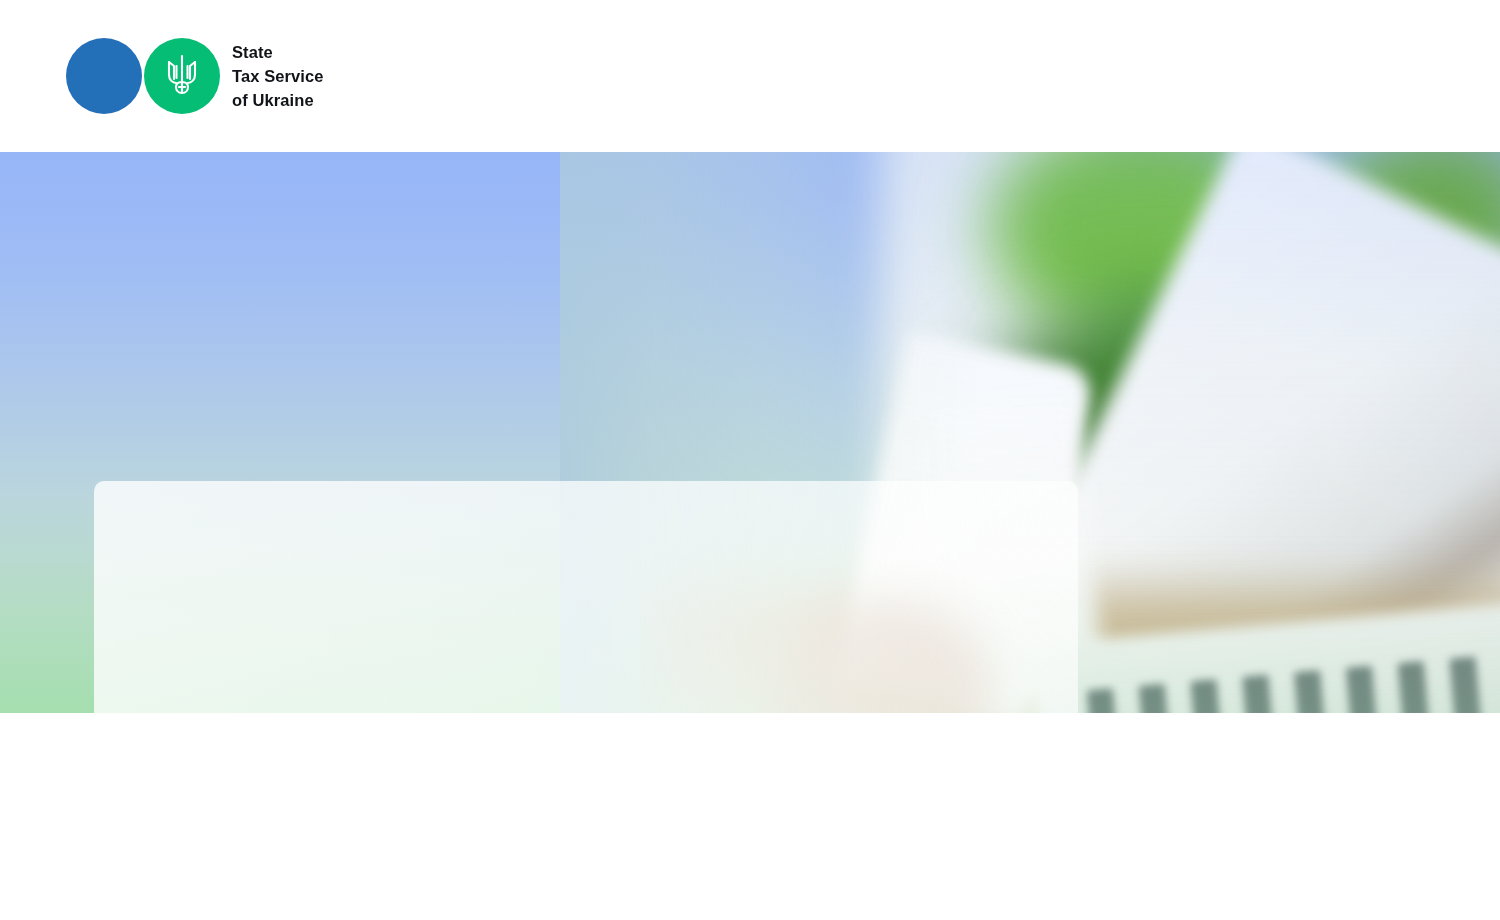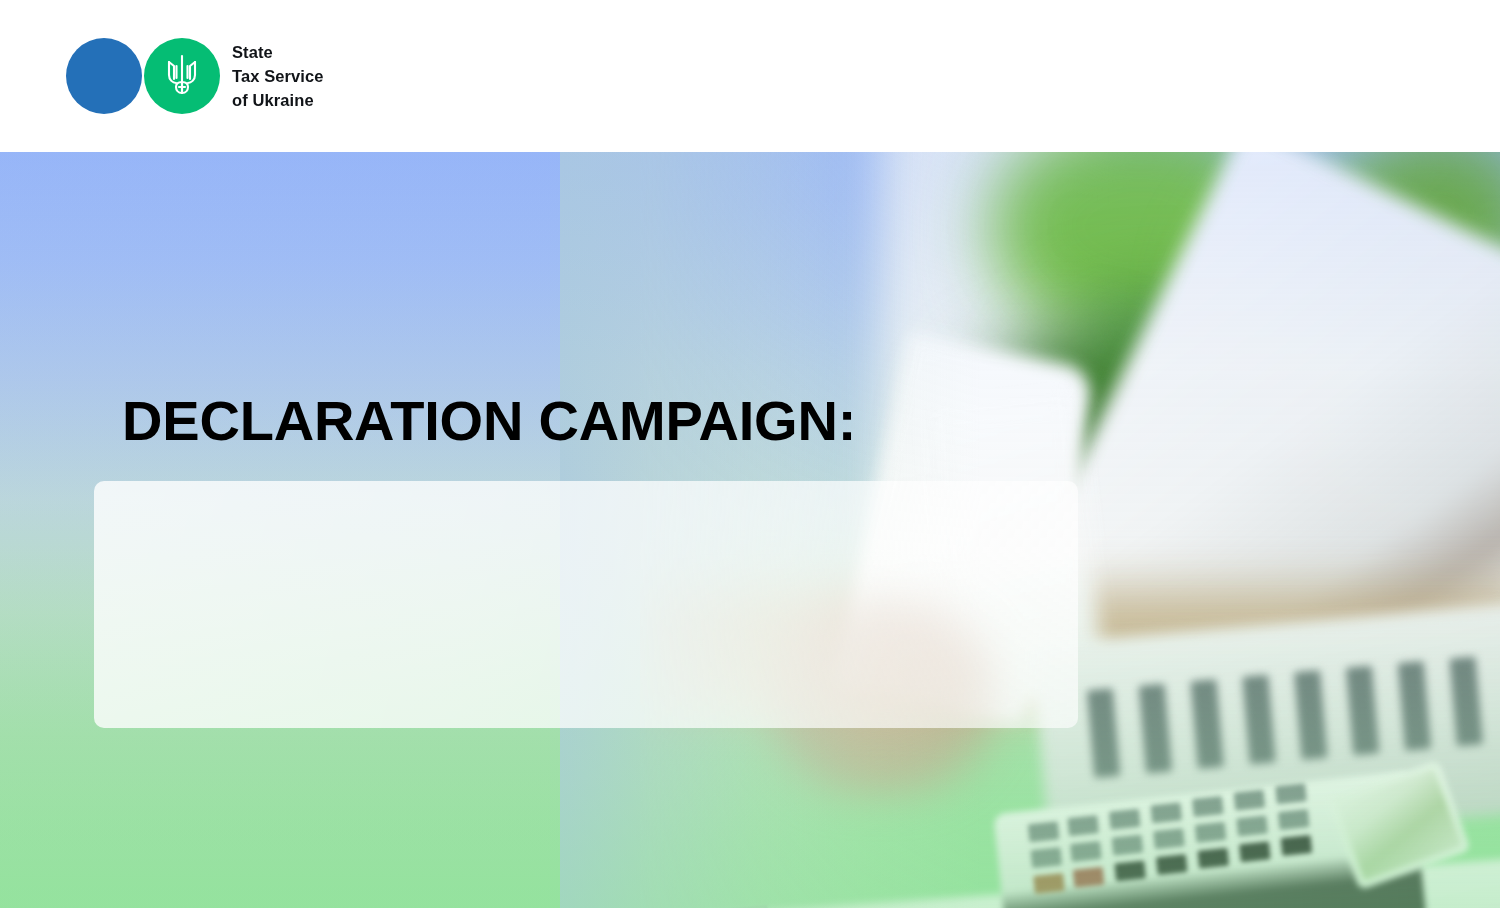--- a/index.html
+++ b/index.html
@@ -4,21 +4,21 @@
 <style>
   * { margin:0; padding:0; box-sizing:border-box; }
   html,body { width:1500px; height:920px; overflow:hidden; }
   body {
     font-family:"Liberation Sans", sans-serif;
     background:#ffffff;
     position:relative;
   }
 
   
-  .banner { position:absolute; inset:0; width:1500px; height:908px; overflow:hidden; }
+  .banner { position:absolute; inset:0; width:1500px; height:713px; overflow:hidden; }
 
   
   .header {
     position:absolute; top:0; left:0;
     width:1500px; height:152px;
     background:#ffffff;
     z-index:60;
     display:flex; align-items:center;
   }
   .logo-block {
@@ -342,17 +342,16 @@
             <path d="M21 29 L21 40"></path>
           </svg>
         </div>
       </div>
       <div class="logo-text">State
 Tax Service
 of Ukraine</div>
     </div>
   </div>
 
-  <div class="headline">DECLARATION CAMPAIGN:</div>
 
   <div class="text-panel"></div>
 
 </div>
 
 </body></html>

